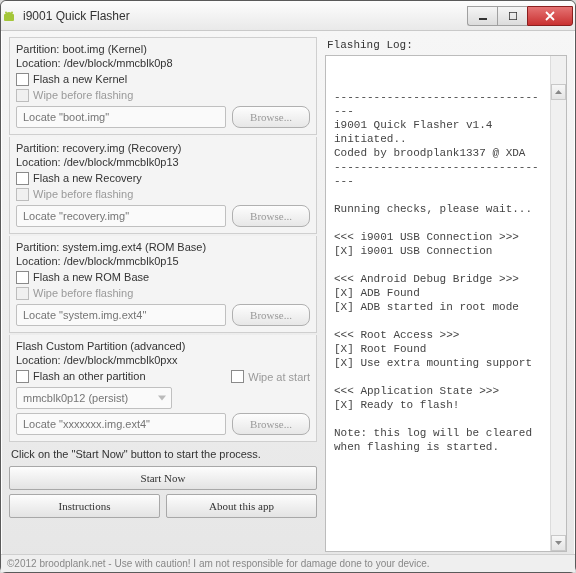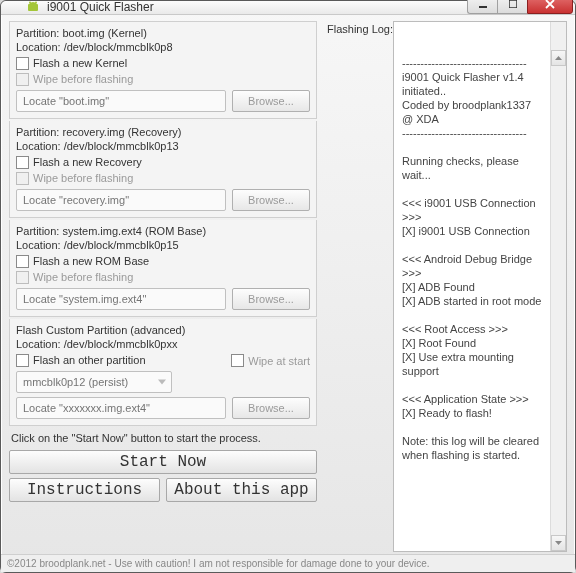--- a/index.html
+++ b/index.html
@@ -15,26 +15,26 @@
   width: 576px;
   height: 573px;
   background: linear-gradient(#f7f7f7, #e6e6e6);
   border: 1px solid #5a5a5a;
   border-radius: 6px;
   box-shadow: inset 0 0 0 1px #fff;
   display: flex;
   flex-direction: column;
 }
 .titlebar {
-  height: 14px;
+  height: 30px;
   background: linear-gradient(#fdfdfd, #e9e9e9);
   border-bottom: 1px solid #c9c9c9;
   display: flex;
-  align-items: flex-end;
-  padding: 0 2px 0 24px;
+  align-items: center;
+  padding: 0 2px 0 0;
   border-radius: 6px 6px 0 0;
 }
 .title-icon {
   width: 16px; height: 16px; margin-right: 6px;
   display: flex; align-items: center; justify-content: center;
 }
 .title-text { flex: 1; color: #333; font-size: 12px; }
 .win-btns { display: flex; gap: 0; }
 .win-btn {
   width: 30px; height: 20px;
@@ -53,21 +53,21 @@
   color: #fff;
 }
 .client {
   flex: 1;
   display: flex;
   padding: 6px 8px 2px 8px;
   gap: 8px;
   overflow: hidden;
 }
 .left-pane { width: 308px; display: flex; flex-direction: column; }
-.right-pane { flex: 1; display: flex; flex-direction: row; }
+.right-pane { flex: 1; display: flex; flex-direction: column; font-family: Liberation Mono, monospace; }
 .section {
   border: 1px solid #cfcfcf;
   border-top: none;
   padding: 4px 6px 6px 6px;
   margin-bottom: 2px;
   background: #f4f4f4;
 }
 .section.first { border-top: 1px solid #cfcfcf; }
 .line { color: #333; line-height: 14px; }
 .chk-row { display: flex; align-items: flex-start; gap: 4px; margin-top: 3px; color: #333; }
@@ -85,37 +85,37 @@
   font-family: inherit;
   font-size: 11px;
   border-radius: 2px;
 }
 .text-input.short { flex: 0 0 148px; }
 .browse-btn {
   width: 78px; height: 22px;
   border: 1px solid #b0b0b0;
   background: linear-gradient(#fdfdfd,#e7e7e7);
   color: #9a9a9a;
-  font-family: Liberation Sans, sans-serif; font-size: 11px;
-  border-radius: 2px;
+  font-family: Liberation Serif, serif; font-size: 11px;
+  border-radius: 8px;
 }
 .dd-wrap { position: relative; flex: 0 0 148px; }
 .dd-caret {
   position: absolute; right: 6px; top: 50%; transform: translateY(-50%);
   width: 0; height: 0; border-left: 4px solid transparent; border-right: 4px solid transparent;
   border-top: 5px solid #bbb;
 }
 .inline-chk { display: flex; align-items: center; gap: 4px; color: #9a9a9a; margin-left: auto; }
 .start-row, .two-btn-row { display: flex; gap: 6px; margin-top: 4px; }
 .big-btn {
   flex: 1; height: 24px;
   border: 1px solid #a8a8a8;
   background: linear-gradient(#fdfdfd,#e3e3e3);
   color: #333;
-  font-family: Liberation Mono, monospace; font-size: 16px;
+  font-family: Liberation Serif, serif; font-size: 11px;
   border-radius: 2px;
 }
 .right-header { color: #333; margin: 2px 0 4px 2px; }
 .log-box {
   flex: 1;
   border: 1px solid #bcbcbc;
   background: #fff;
   padding: 6px 8px;
   color: #444;
   font-size: 11px;

